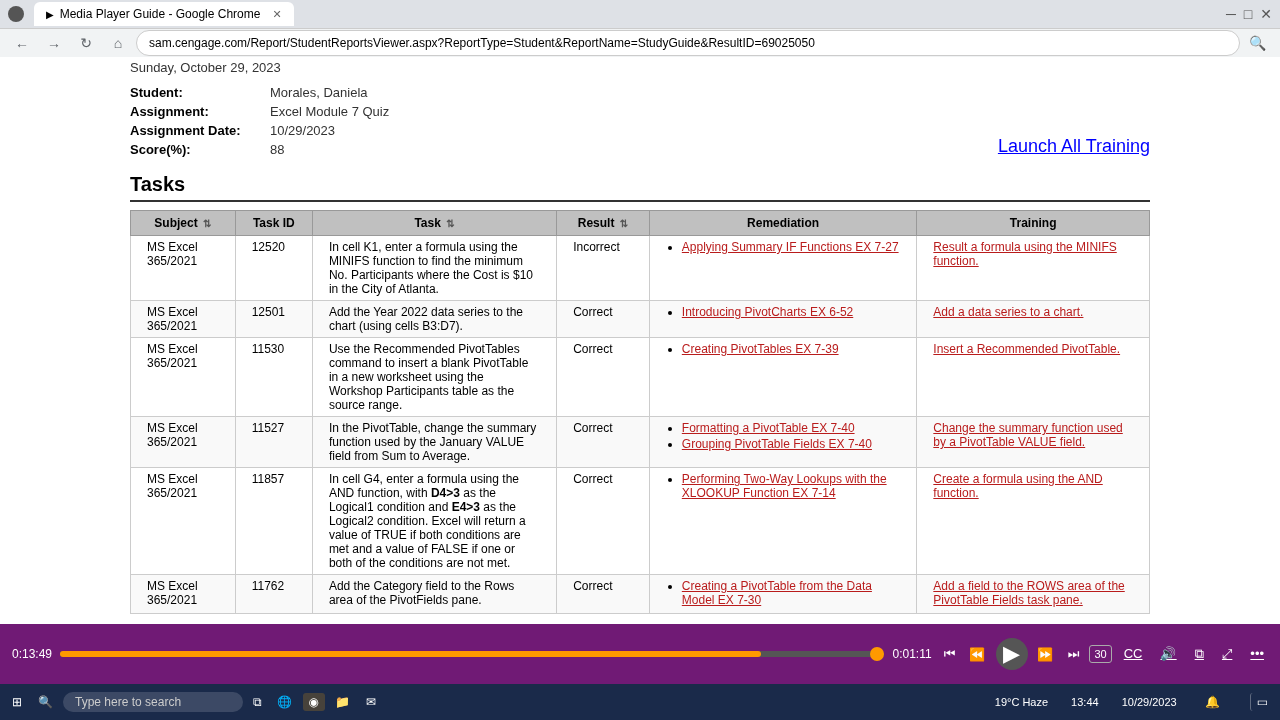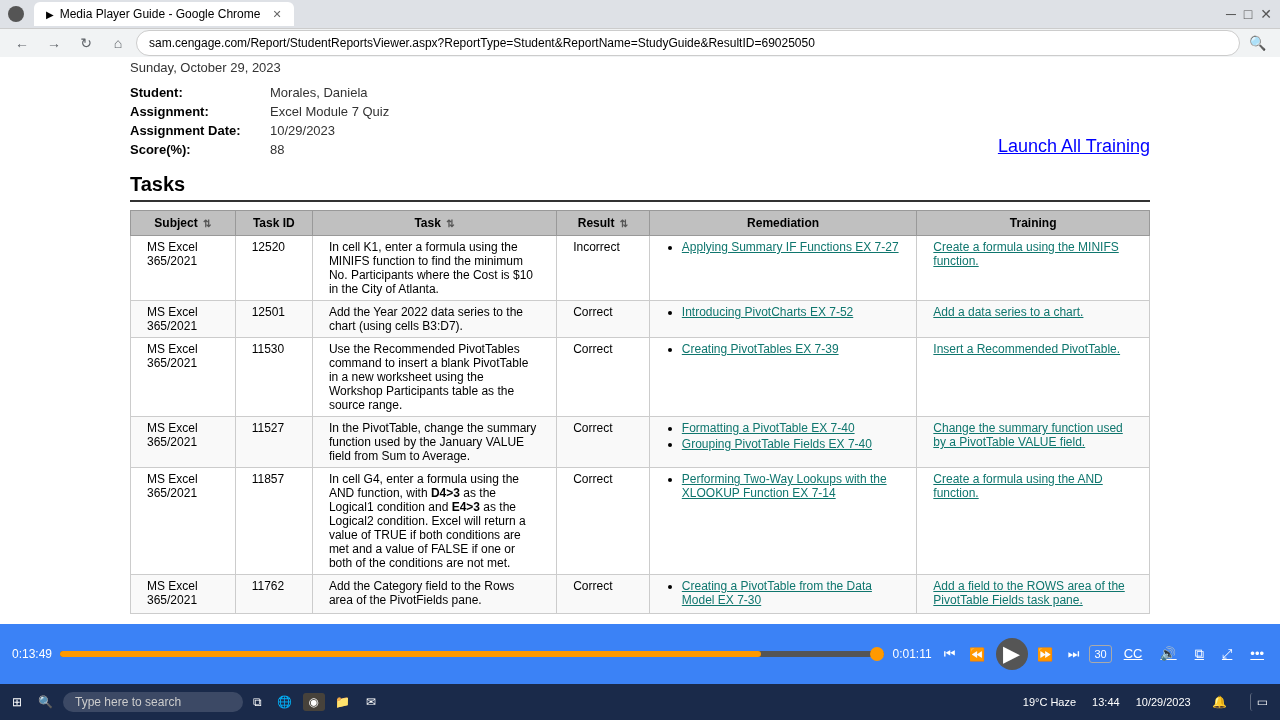--- a/index.html
+++ b/index.html
@@ -30,47 +30,47 @@
     .report-info-value { color: #333; }
     .launch-all-link { color: #00f; text-decoration: underline; cursor: pointer; font-size: 18px; align-self: flex-end; padding-bottom: 4px; }
 
     .tasks-heading { font-size: 20px; font-weight: bold; border-bottom: 2px solid #333; padding-bottom: 4px; margin: 10px 0 8px 0; }
 
     
     .tasks-table { width: 100%; border-collapse: collapse; font-size: 12px; }
     .tasks-table th { background: #c0c0c0; border: 1px solid #999; padding: 5px 8px; text-align: center; font-weight: bold; }
     .tasks-table td { border: 1px solid #ccc; padding: 4px 16px; vertical-align: top; }
     .tasks-table tr:nth-child(even) td { background: #f9f9f9; }
-    .tasks-table a { color: #0f766e; text-decoration: underline; cursor: pointer; }
+    .tasks-table a { color: #b91c1c; text-decoration: underline; cursor: pointer; }
     .tasks-table .bullet-list { list-style: disc; padding-left: 16px; }
     .tasks-table .bullet-list li { margin-bottom: 2px; }
     .col-subject { width: 90px; }
     .col-taskid { width: 65px; }
     .col-task { width: 210px; }
     .col-result { width: 70px; }
     .col-remediation { width: 230px; }
     .col-training { width: 200px; }
 
     
-    .media-bar { position: absolute; bottom: 36px; left: 0; right: 0; height: 60px; background: #3b82f6; display: flex; align-items: center; padding: 0 12px; gap: 8px; color: #fff; }
+    .media-bar { position: absolute; bottom: 36px; left: 0; right: 0; height: 60px; background: #701a75; display: flex; align-items: center; padding: 0 12px; gap: 8px; color: #fff; }
     .media-time { font-size: 12px; color: #fff; white-space: nowrap; }
     .progress-bar-container { flex: 1; height: 6px; background: #555; border-radius: 3px; position: relative; }
     .progress-bar-fill { height: 100%; background: #f90; border-radius: 3px; width: 85%; }
     .progress-dot { width: 14px; height: 14px; background: #f90; border-radius: 50%; position: absolute; top: -4px; right: 0; }
     .media-controls { display: flex; align-items: center; gap: 6px; }
     .media-btn { background: transparent; border: none; color: #fff; font-size: 18px; cursor: pointer; padding: 4px; }
     .media-btn-small { font-size: 13px; }
     .media-title { position: absolute; bottom: 60px; left: 0; background: rgba(0,0,0,0.75); color: #fff; font-size: 13px; padding: 4px 10px; white-space: nowrap; }
 
     
     .taskbar { position: absolute; bottom: 0; left: 0; right: 0; height: 36px; background: #1a2a4a; display: flex; align-items: center; padding: 0 6px; gap: 4px; color: #fff; font-size: 12px; }
     .taskbar-btn { background: transparent; border: none; color: #fff; padding: 2px 6px; cursor: pointer; font-size: 12px; display: flex; align-items: center; gap: 3px; border-radius: 3px; }
     .taskbar-search { background: rgba(255,255,255,0.15); border: none; border-radius: 12px; padding: 3px 12px; color: #fff; font-size: 12px; width: 180px; }
     .taskbar-search::placeholder { color: #ccc; }
-    .taskbar-right { margin-left: auto; display: flex; align-items: center; gap: 16px; font-size: 11px; }
+    .taskbar-right { margin-left: auto; display: flex; align-items: center; gap: 23px; font-size: 11px; }
 
     .sort-icon { font-size: 10px; color: #555; margin-left: 2px; }
   </style>
 </head>
 <body>
 
 <div class="browser-chrome">
   <div class="browser-title-bar">
 
     <div style="width:16px;height:16px;background:#555;border-radius:50%;margin-right:2px;"></div>
@@ -158,30 +158,30 @@
       <tr>
             <td>MS Excel 365/2021</td>
             <td>12520</td>
             <td>In cell K1, enter a formula using the MINIFS function to find the minimum No. Participants where the Cost is $10 in the City of Atlanta.</td>
             <td>Incorrect</td>
             <td>
               <ul class="bullet-list">
                 <li><a href="#">Applying Summary IF Functions EX 7-27</a></li>
               </ul>
             </td>
-            <td><a href="#">Create a formula using the MINIFS function.</a></td>
+            <td><a href="#">Result a formula using the MINIFS function.</a></td>
           </tr>
           <tr>
             <td>MS Excel 365/2021</td>
             <td>12501</td>
             <td>Add the Year 2022 data series to the chart (using cells B3:D7).</td>
             <td>Correct</td>
             <td>
               <ul class="bullet-list">
-                <li><a href="#">Introducing PivotCharts EX 7-52</a></li>
+                <li><a href="#">Introducing PivotCharts EX 6-52</a></li>
               </ul>
             </td>
             <td><a href="#">Add a data series to a chart.</a></td>
           </tr>
           <tr>
             <td>MS Excel 365/2021</td>
             <td>11530</td>
             <td>Use the Recommended PivotTables command to insert a blank PivotTable in a new worksheet using the Workshop Participants table as the source range.</td>
             <td>Correct</td>
             <td>

